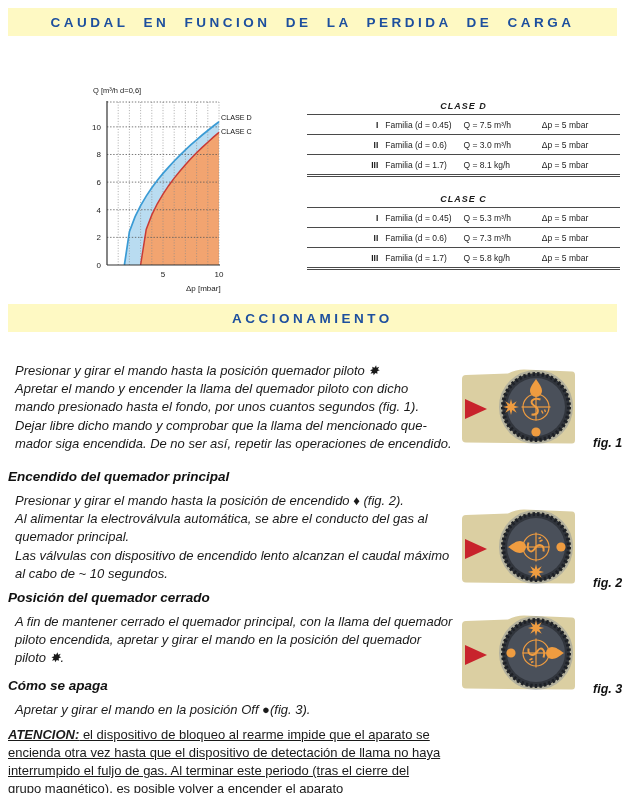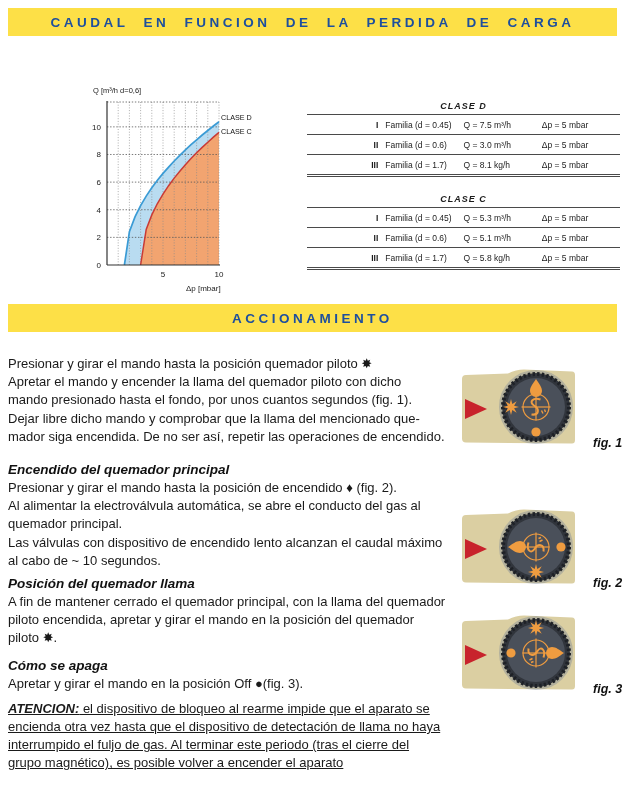--- a/index.html
+++ b/index.html
@@ -1,21 +1,21 @@
 <!DOCTYPE html>
 <html><head>
 <meta charset="utf-8">
 <style>
   html,body{margin:0;padding:0;}
   body{
     width:625px;height:793px;background:#ffffff;position:relative;overflow:hidden;
     font-family:"Liberation Sans", sans-serif;color:#1a1a1a;
   }
   .bar{
-    position:absolute;left:8px;width:609px;height:28px;background:#fde047;
+    position:absolute;left:8px;width:609px;height:28px;background:#fef9c3;
     color:#1d4f9e;font-weight:bold;font-size:13.5px;letter-spacing:3.5px;word-spacing:8px;
     text-align:center;line-height:29px;
   }
   .bar1{top:8px}
   .bar2{top:304px}
   .chart{position:absolute;left:60px;top:80px;}
   .tables{position:absolute;left:307px;top:101px;width:313px;display:flex;flex-direction:column;gap:17px;}
   .tables table{
     border-collapse:collapse;table-layout:fixed;width:100%;
     font-size:8.5px;color:#1c1c1c;border-bottom:3px double #4a4a4a;
@@ -25,21 +25,21 @@
     padding:0 0 3px 0;font-weight:bold;
   }
   .tables tr.data-row{border-top:1px solid #4a4a4a;}
   .tables td{padding:4.5px 0 4.5px 0;white-space:nowrap;}
   .tables td.c1{width:28px;text-align:right;padding-right:7px;font-weight:bold;}
   .tables td.c2{width:128px;}
   .tables td.c3{width:92px;}
   .tables td.c4{width:65px;}
   .content{position:absolute;left:8px;top:352px;width:478px;font-size:13px;line-height:18.2px;padding-top:3px;}
   .section h3{margin:0 0 1px 0;font-size:13.5px;line-height:16px;font-style:italic;font-weight:bold;color:#111;}
-  .section p{margin:0;white-space:pre-line;}
+  .section p{margin:7px;white-space:pre-line;font-style:italic;}
   .section:nth-of-type(1){margin-bottom:16px;}
   .section:nth-of-type(2){margin-bottom:6px;}
   .section:nth-of-type(3){margin-bottom:10px;}
   .section:nth-of-type(4){margin-bottom:7px;}
   .attention{margin:0;white-space:pre-line;text-decoration:underline;}
   .attention b{font-style:italic;}
   .fig{position:absolute;left:458px;display:flex;align-items:flex-end;gap:13px;}
   .fig-label{font-size:12.5px;font-weight:bold;font-style:italic;color:#111;}
   svg text{font-family:"Liberation Sans", sans-serif;}
 </style>
@@ -120,21 +120,21 @@
         </tr>
         <tr class="data-row">
           <td class="c1">I</td>
           <td class="c2">Familia (d = 0.45)</td>
           <td class="c3">Q = 5.3 m³/h</td>
           <td class="c4">Δp = 5 mbar</td>
         </tr>
         <tr class="data-row">
           <td class="c1">II</td>
           <td class="c2">Familia (d = 0.6)</td>
-          <td class="c3">Q = 5.1 m³/h</td>
+          <td class="c3">Q = 7.3 m³/h</td>
           <td class="c4">Δp = 5 mbar</td>
         </tr>
         <tr class="data-row">
           <td class="c1">III</td>
           <td class="c2">Familia (d = 1.7)</td>
           <td class="c3">Q = 5.8 kg/h</td>
           <td class="c4">Δp = 5 mbar</td>
         </tr>
       </tbody>
     </table>
@@ -154,21 +154,21 @@
     </div>
     <div class="section">
       <h3>Encendido del quemador principal</h3>
       <p>Presionar y girar el mando hasta la posición de encendido ♦ (fig. 2).
 Al alimentar la electroválvula automática, se abre el conducto del gas al
 quemador principal.
 Las válvulas con dispositivo de encendido lento alcanzan el caudal máximo
 al cabo de ~ 10 segundos.</p>
     </div>
     <div class="section">
-      <h3>Posición del quemador llama</h3>
+      <h3>Posición del quemador cerrado</h3>
       <p>A fin de mantener cerrado el quemador principal, con la llama del quemador
 piloto encendida, apretar y girar el mando en la posición del quemador
 piloto ✸.</p>
     </div>
     <div class="section">
       <h3>Cómo se apaga</h3>
       <p>Apretar y girar el mando en la posición Off  ●(fig. 3).</p>
     </div>
     <p class="attention"><b>ATENCION:</b><span> el dispositivo de bloqueo al rearme impide que el aparato se
 encienda otra vez hasta que el dispositivo de detectación de llama no haya

